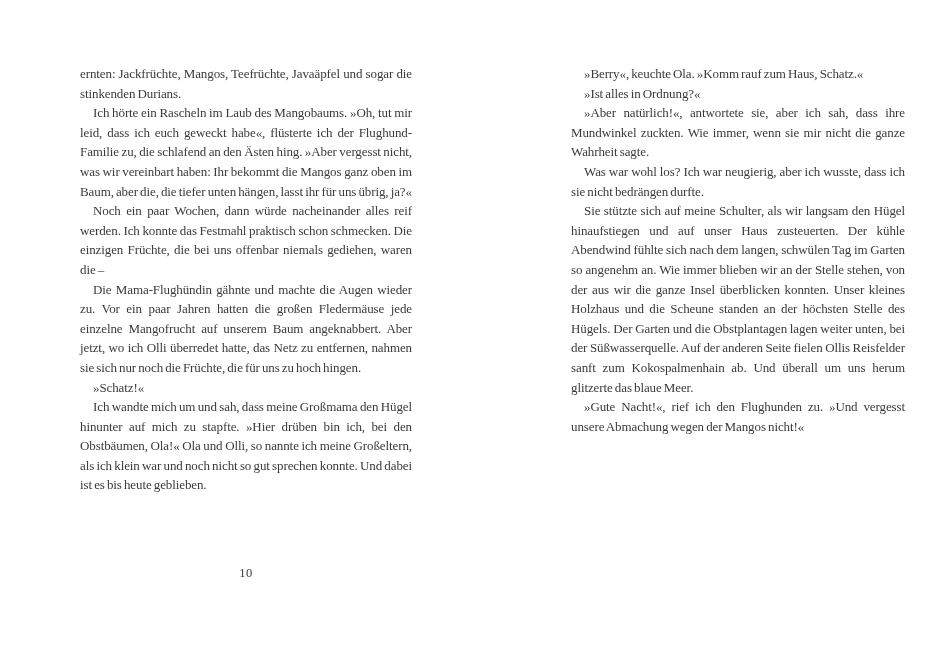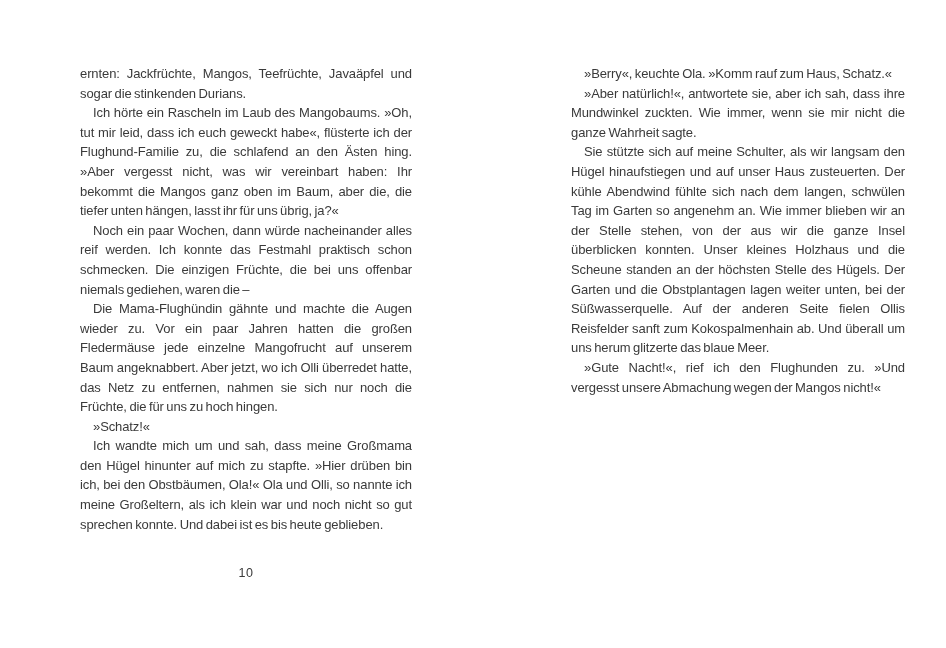--- a/index.html
+++ b/index.html
@@ -6,21 +6,21 @@
     margin: 0;
     padding: 0;
     background: #ffffff;
   }
   .spread {
     position: relative;
     width: 946px;
     height: 648px;
     background: #ffffff;
     overflow: hidden;
-    font-family: Liberation Sans, sans-serif;
+    font-family: Liberation Serif, serif;
     border-radius: 32px;
   }
   .page {
     position: absolute;
     top: 0;
     height: 648px;
     width: 473px;
   }
   .page-left  { left: 0; }
   .page-right { left: 473px; }
@@ -72,19 +72,21 @@
         <p><span>Die Mama-Flughündin gähnte und machte die Augen wieder zu. Vor ein paar Jahren hatten die großen Fledermäuse jede einzelne Mangofrucht auf unserem Baum angeknabbert. Aber jetzt, wo ich Olli überredet hatte, das Netz zu entfernen, nahmen sie sich nur noch die Früchte, die für uns zu hoch hingen.</span></p>
         <p><span>»Schatz!«</span></p>
         <p><span>Ich wandte mich um und sah, dass meine Großmama den Hügel hinunter auf mich zu stapfte. »Hier drüben bin ich, bei den Obstbäumen, Ola!« Ola und Olli, so nannte ich meine Großeltern, als ich klein war und noch nicht so gut sprechen konnte. Und dabei ist es bis heute geblieben.</span></p>
       </div>
     <div class="page-number">10</div>
   </div>
 
   <div class="page page-right">
     <div class="text-column">
         <p><span>»Berry«, keuchte Ola. »Komm rauf zum Haus, Schatz.«</span></p>
+        <p><span>»Ist alles in Ordnung?«</span></p>
         <p><span>»Aber natürlich!«, antwortete sie, aber ich sah, dass ihre Mundwinkel zuckten. Wie immer, wenn sie mir nicht die ganze Wahrheit sagte.</span></p>
+        <p><span>Was war wohl los? Ich war neugierig, aber ich wusste, dass ich sie nicht bedrängen durfte.</span></p>
         <p><span>Sie stützte sich auf meine Schulter, als wir langsam den Hügel hinaufstiegen und auf unser Haus zusteuerten. Der kühle Abendwind fühlte sich nach dem langen, schwülen Tag im Garten so angenehm an. Wie immer blieben wir an der Stelle stehen, von der aus wir die ganze Insel überblicken konnten. Unser kleines Holzhaus und die Scheune standen an der höchsten Stelle des Hügels. Der Garten und die Obstplantagen lagen weiter unten, bei der Süßwasserquelle. Auf der anderen Seite fielen Ollis Reisfelder sanft zum Kokospalmenhain ab. Und überall um uns herum glitzerte das blaue Meer.</span></p>
         <p><span>»Gute Nacht!«, rief ich den Flughunden zu. »Und vergesst unsere Abmachung wegen der Mangos nicht!«</span></p>
       </div>
   </div>
 
 </div>
 
 </body></html>

